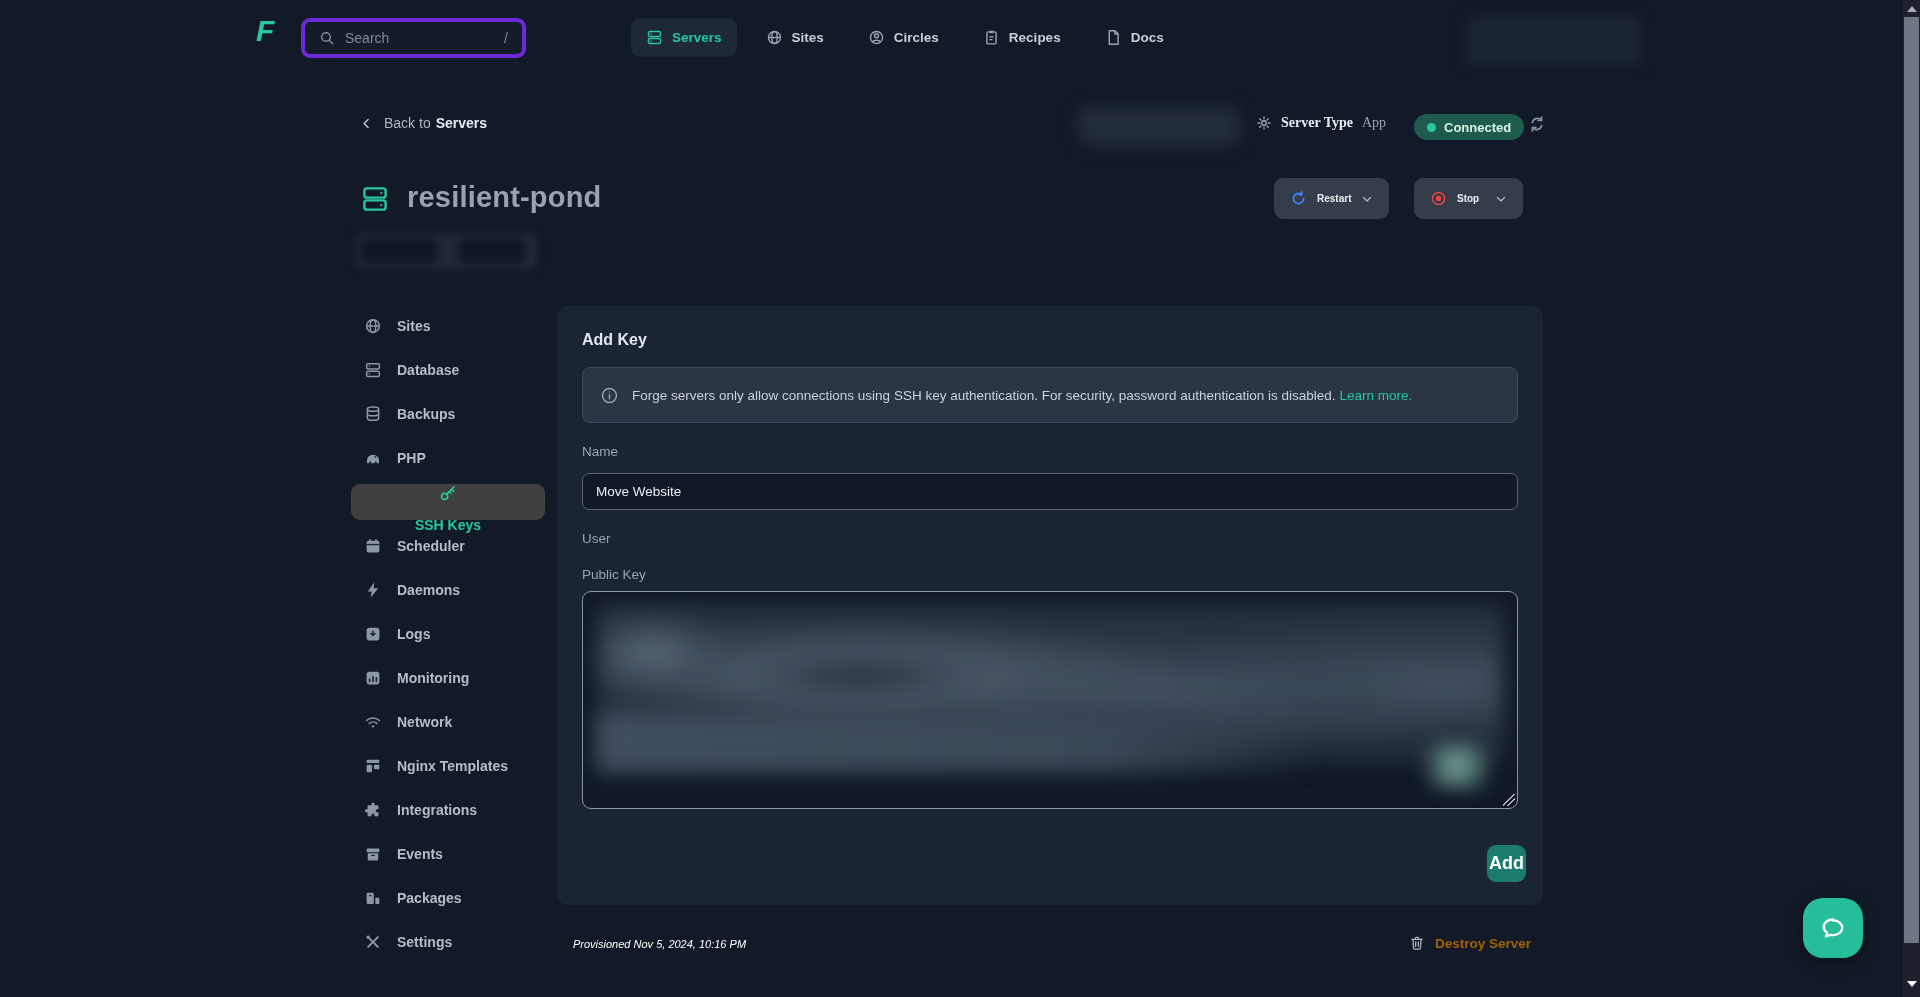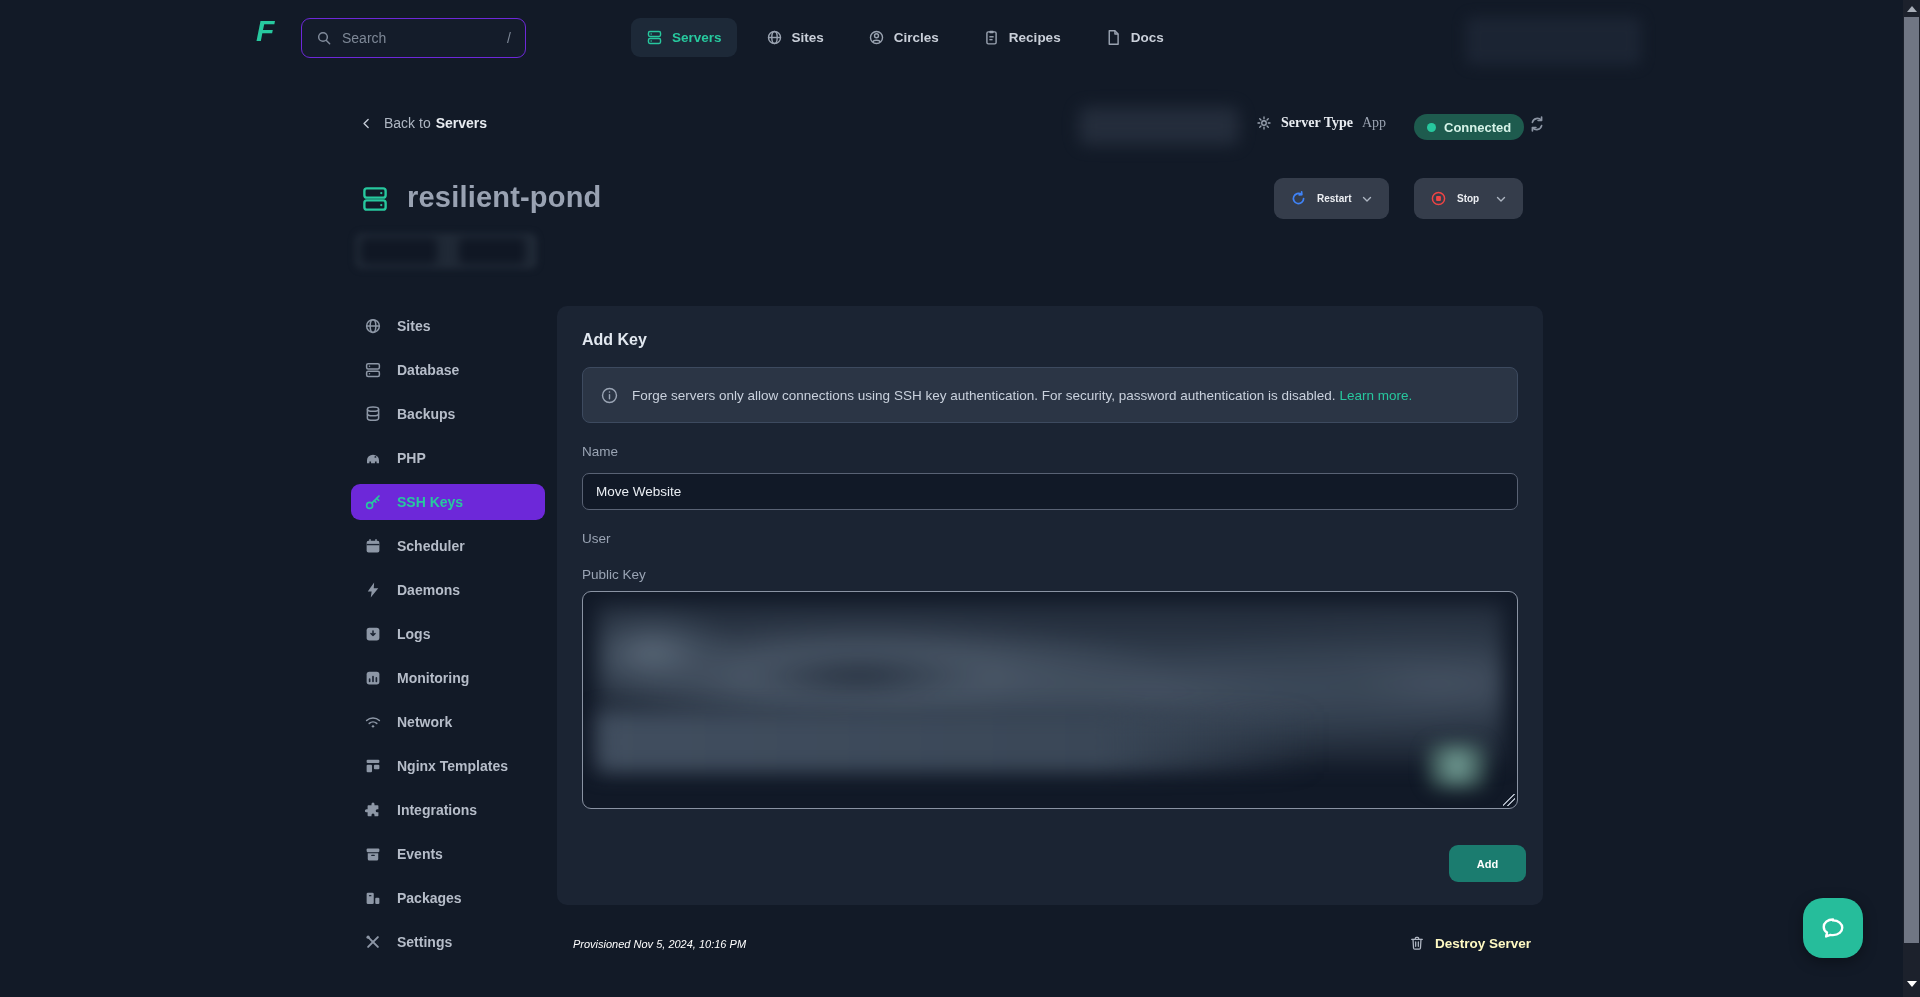--- a/index.html
+++ b/index.html
@@ -14,21 +14,21 @@
   svg { display:block; }
 
   
   .logo {
     font-weight:800; font-style:italic; font-size:30px;
     color:var(--accent); letter-spacing:-1px;
   }
   .searchbox {
     display:flex; align-items:center; gap:10px;
     width:225px; height:40px; padding:11px 14px;
-    border:1px solid #6d28d9; border-radius:9px; background:#141c2a;
+    border:4px solid #6d28d9; border-radius:9px; background:#141c2a;
     color:#818b9b;
   }
   .searchbox input {
     flex:1; background:transparent; border:none; outline:none;
     color:#aeb6c2; font-size:14px; font-family:inherit; min-width:0;
   }
   .searchbox input::placeholder { color:#7e8897; }
   .search-slash { color:#7e8897; font-size:14px; }
   .mainnav { display:flex; align-items:center; gap:14px; }
   .navitem {
@@ -85,21 +85,21 @@
   .blur-pill { position:absolute; top:5px; height:26px; border-radius:5px; background:#101724; filter:blur(3px); }
 
   
   .side { width:194px; display:flex; flex-direction:column; gap:8px; }
   .sitem {
     display:flex; align-items:center; gap:15px;
     height:36px; padding:0 13px; border-radius:9px; cursor:pointer;
     color:#b6bdc9; font-size:14px; font-weight:600;
   }
   .sitem .sicon { color:#8d97a6; width:18px; }
-  .sitem.active { background:#6d28d9; color:var(--accent); }
+  .sitem.active { background:#404040; color:var(--accent);flex-direction:column; }
   .sitem.active .sicon { color:var(--accent); }
 
   
   .panel {
     left:557px; top:306px; width:986px; height:599px;
     background:#1b2433; border-radius:10px; padding:25px 25px 0 25px;
   }
   .panel h2 { font-size:16px; font-weight:700; color:#e2e8f0; }
   .infobox {
     margin-top:18px; height:56px; border-radius:8px;
@@ -147,27 +147,27 @@
     filter:blur(8px);
   }
   .resize-handle {
     position:absolute; right:2px; bottom:2px; width:12px; height:12px; cursor:nwse-resize;
     background:
       linear-gradient(135deg, transparent 45%, #aab2bf 45%, #aab2bf 52%, transparent 52%),
       linear-gradient(135deg, transparent 65%, #aab2bf 65%, #aab2bf 72%, transparent 72%);
   }
   .btn-add {
     position:absolute; right:17px; bottom:23px;
-    width:77px; height:37px; border-radius:9px; border:none; cursor:pointer;
-    background:var(--add-bg); color:#fff; font-size:11px; font-weight:700; font-family:inherit;
+    width:39px; height:37px; border-radius:9px; border:none; cursor:pointer;
+    background:var(--add-bg); color:#fff; font-size:18px; font-weight:700; font-family:inherit;
   }
 
   
   .provisioned { font-size:11px; color:#ffffff;font-style:italic; }
-  .destroy { display:flex; align-items:center; gap:10px; font-size:13.5px; font-weight:600; color:#fef9c3; cursor:pointer; }
+  .destroy { display:flex; align-items:center; gap:10px; font-size:13.5px; font-weight:600; color:#a16207; cursor:pointer; }
 
   
   .chat {
     left:1803px; top:898px; width:60px; height:60px; border-radius:20px;
     background:#26bd9b; display:flex; align-items:center; justify-content:center;
     cursor:pointer; box-shadow:0 4px 14px rgba(0,0,0,.35);
   }
 </style>
 </head>
 <body>

